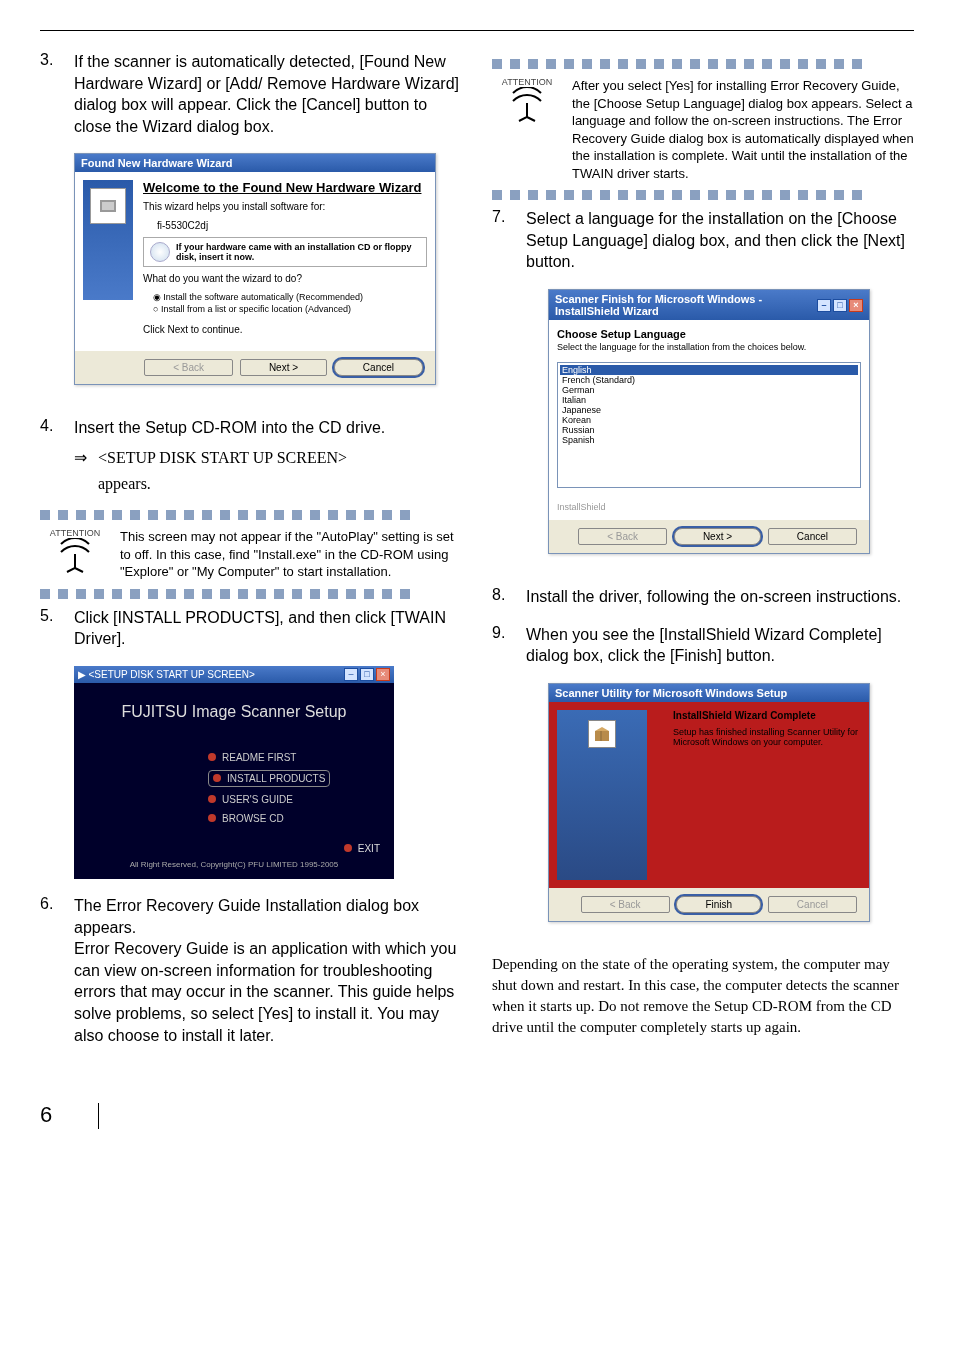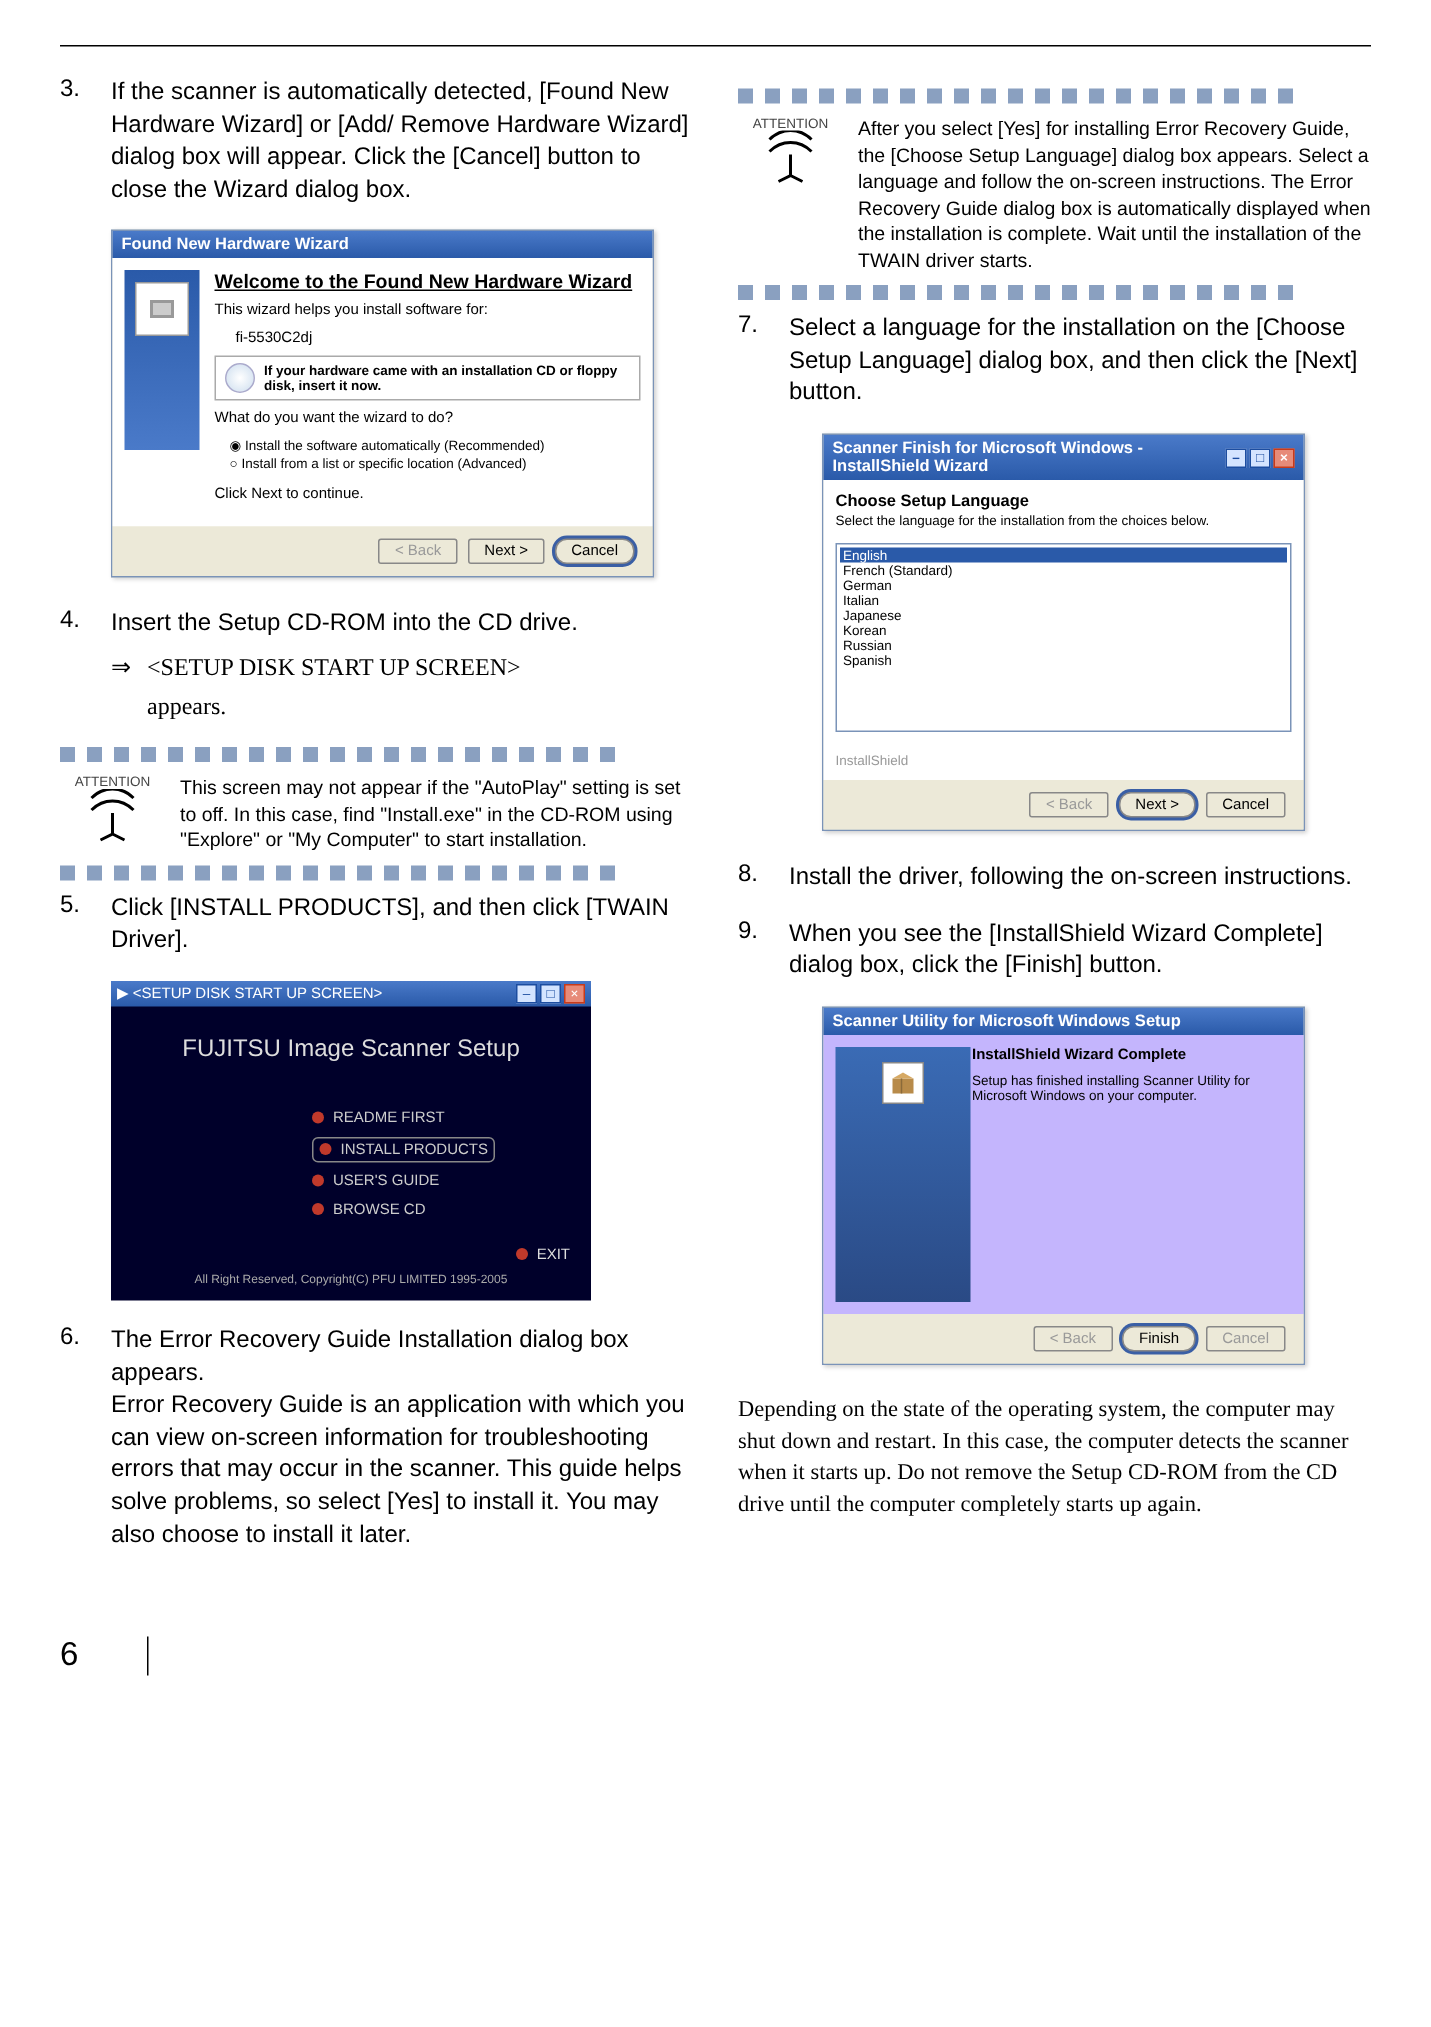--- a/index.html
+++ b/index.html
@@ -89,21 +89,21 @@
   .attn-text {
     flex: 1;
     font-size: 13px;
     line-height: 1.35;
   }
   
   .dialog {
     border: 1px solid #7a93b8;
     background: #ece9d8;
     font-size: 10px;
-    margin: 8px 0 20px 34px;
+    margin: 8px 0 32px 34px;
     box-shadow: 1px 1px 3px rgba(0,0,0,0.2);
   }
   .dialog-title {
     background: linear-gradient(#4a7ac9, #2a5aa9);
     color: #fff;
     font-weight: bold;
     padding: 3px 6px;
     font-size: 11px;
     display: flex;
     justify-content: space-between;
@@ -135,21 +135,21 @@
   }
   .dialog-footer {
     background: #ece9d8;
     text-align: right;
     padding: 8px 12px;
   }
   .dlg-btn {
     display: inline-block;
     border: 1px solid #888;
     background: #ece9d8;
-    padding: 2px 10px;
+    padding: 2px 28px;
     font-size: 10px;
     margin-left: 4px;
     border-radius: 2px;
   }
   .dlg-btn.disabled { color: #999; }
   .dlg-btn.ring {
     box-shadow: 0 0 0 2px #3a5fa5;
     border-radius: 8px;
   }
   .hw-heading {
@@ -284,22 +284,22 @@
     color: #fff;
   }
   .install-frame-label {
     font-size: 9px;
     color: #999;
     margin-top: 14px;
   }
   
   .ic-body {
     display: flex;
-    gap: 1px;
-    background:#c4b5fd;
+    gap: 26px;
+    background:#b91c1c;
     padding:8px;
   }
   .ic-side {
     width: 90px;
     height: 160px;
     background: linear-gradient(#3a6bb5, #2a4a85);
     display:flex;
     justify-content:center;
     padding-top:10px;
   }

